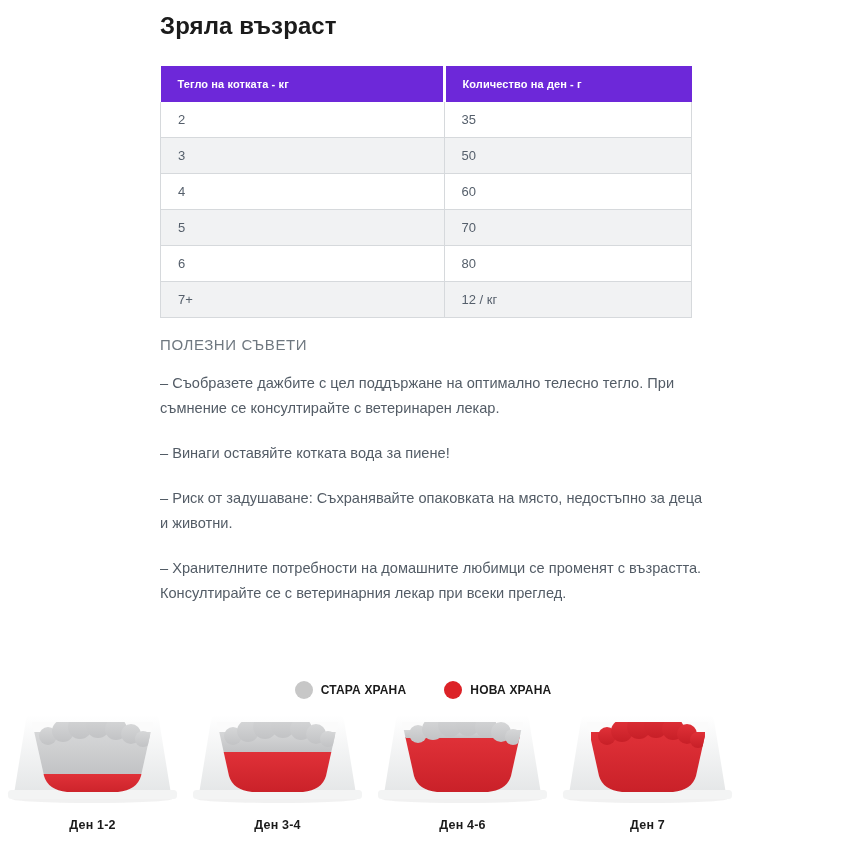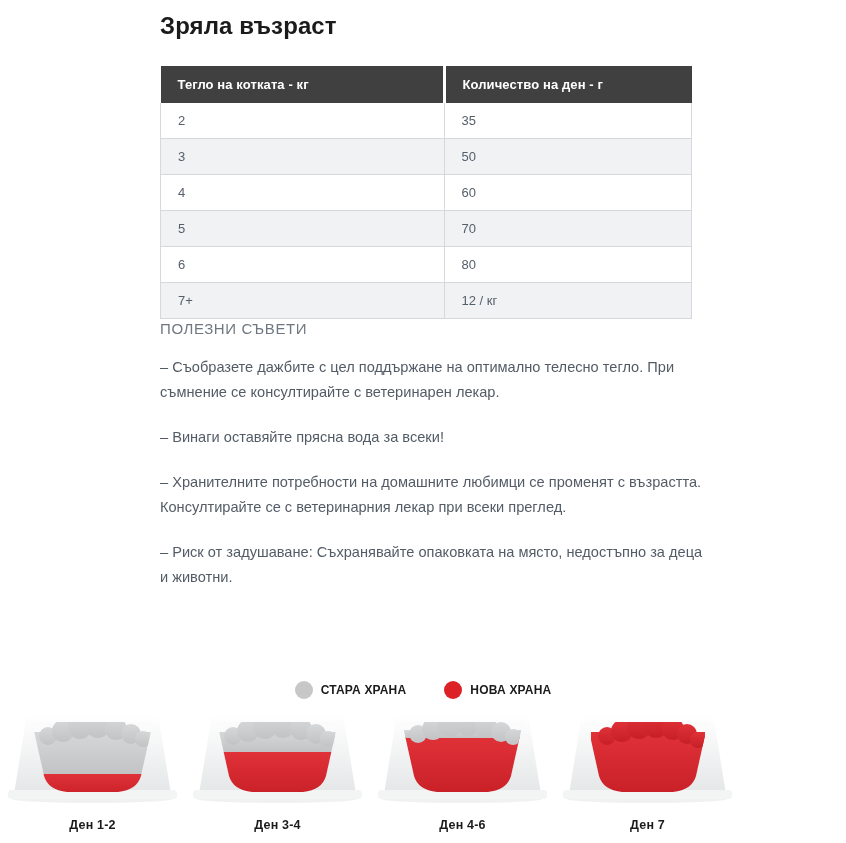--- a/index.html
+++ b/index.html
@@ -14,37 +14,37 @@
   .title{
     position:absolute;left:160px;top:12px;
     font-size:24px;font-weight:bold;color:#1b1b1b;
     letter-spacing:0.1px;
   }
 
   
   .table-wrap{position:absolute;left:160px;top:66px;width:532px;}
   table.feed{border-collapse:collapse;width:532px;table-layout:fixed;}
   table.feed th{
-    background:#404040;color:#ffffff;text-align:left;
-    font-size:13px;font-weight:bold;letter-spacing:0.1px;
+    background:#6d28d9;color:#ffffff;text-align:left;
+    font-size:11px;font-weight:bold;letter-spacing:0.1px;
     padding:11px 0 11px 17px;height:14px;
     border:none;
   }
   table.feed th.c1{width:265px;border-right:3px solid #ffffff;}
   table.feed td{
     font-size:13px;color:#555f6b;
     padding:10px 0 10px 17px;height:13px;
     border:1px solid #d6d9dc;border-top:none;
   }
   table.feed tr.odd td{background:#ffffff;}
   table.feed tr.even td{background:#f1f2f3;}
   table.feed td.c1{width:265px;}
 
   
-  .tips{position:absolute;left:160px;top:320px;width:545px;}
+  .tips{position:absolute;left:160px;top:336px;width:545px;}
   .tips-head{
     font-size:15px;color:#6f7880;letter-spacing:0.6px;
     margin:0 0 18px 0;font-weight:normal;
   }
   .tip{
     font-size:14.6px;line-height:25px;color:#535c66;
     margin:0 0 20px 0;
   }
   .tip:last-child{margin-bottom:0;}
 
@@ -113,23 +113,23 @@
           <td class="c1">7+</td>
           <td class="c2">12 / кг</td>
         </tr>
       </tbody>
     </table>
   </div>
 
   <div class="tips">
     <div class="tips-head">ПОЛЕЗНИ СЪВЕТИ</div>
     <p class="tip">– Съобразете дажбите с цел поддържане на оптимално телесно тегло. При съмнение се консултирайте с ветеринарен лекар.</p>
-    <p class="tip">– Винаги оставяйте прясна вода за всеки!</p>
+    <p class="tip">– Винаги оставяйте котката вода за пиене!</p>
+    <p class="tip">– Риск от задушаване: Съхранявайте опаковката на място, недостъпно за деца и животни.</p>
     <p class="tip">– Хранителните потребности на домашните любимци се променят с възрастта. Консултирайте се с ветеринарния лекар при всеки преглед.</p>
-    <p class="tip">– Риск от задушаване: Съхранявайте опаковката на място, недостъпно за деца и животни.</p>
   </div>
 
   <div class="legend">
     <div class="legend-item">
       <span class="dot old"></span>
       <span class="legend-label">СТАРА ХРАНА</span>
     </div>
     <div class="legend-item">
       <span class="dot new"></span>
       <span class="legend-label">НОВА ХРАНА</span>

